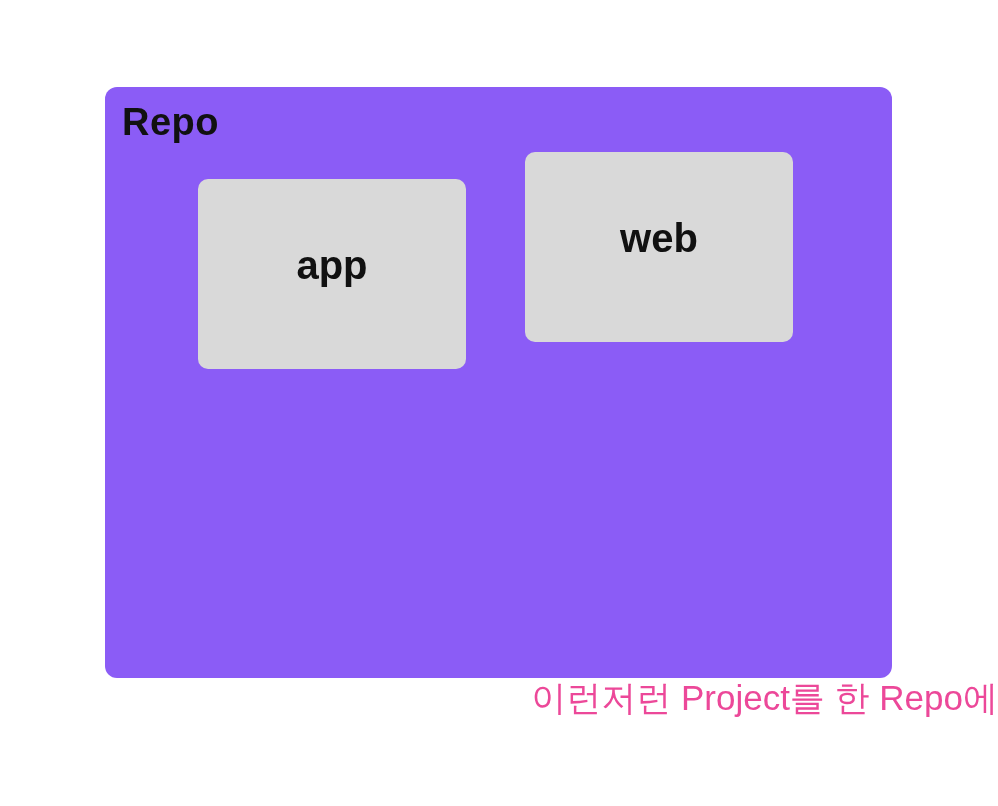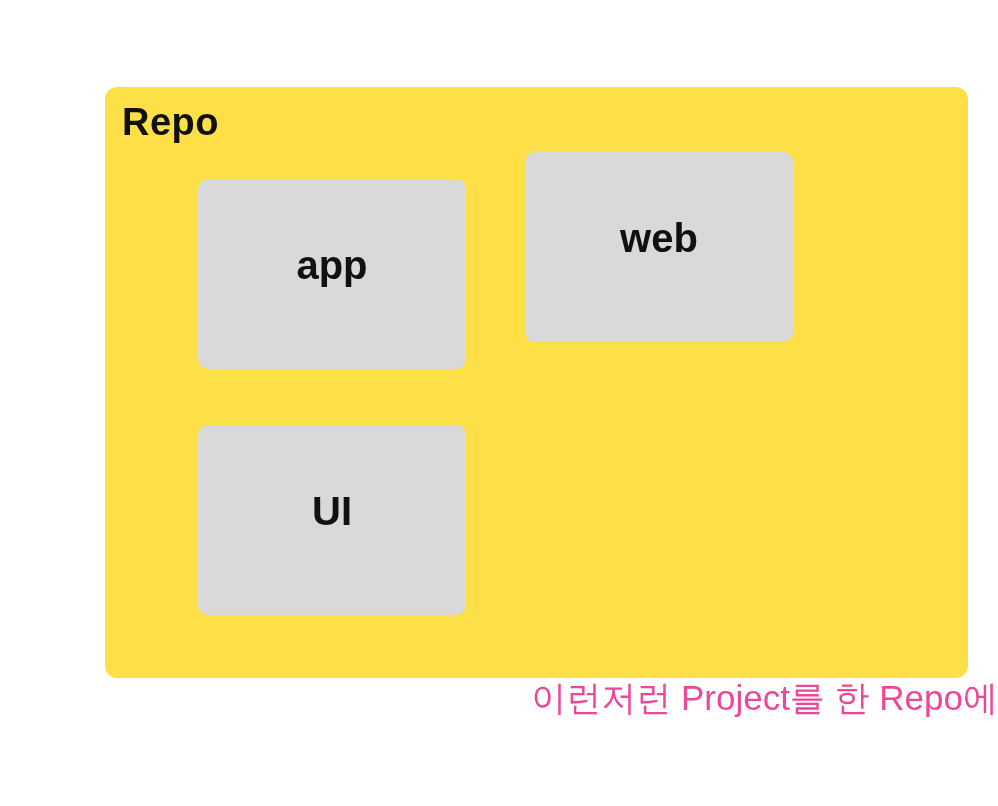--- a/index.html
+++ b/index.html
@@ -13,23 +13,23 @@
   .stage {
     position: relative;
     width: 998px;
     height: 806px;
     background: #ffffff;
   }
   .repo-group {
     position: absolute;
     left: 105px;
     top: 87px;
-    width: 863px;
+    width: 787px;
     height: 591px;
-    background: #fde047;
+    background: #8b5cf6;
     border-radius: 12px;
   }
   .repo-label {
     position: absolute;
     left: 17px;
     top: 12px;
     font-size: 38px;
     line-height: 1.25;
     font-weight: 700;
     color: #111111;
@@ -78,22 +78,19 @@
     <div class="repo-label">Repo</div>
 
     <div class="project-box pos-app">
       <span class="box-label">app</span>
     </div>
 
     <div class="project-box pos-web">
       <span class="box-label">web</span>
     </div>
 
-    <div class="project-box pos-ui">
-      <span class="box-label">UI</span>
-    </div>
 
 
   </div>
 
   <div class="caption">이런저런 Project를 한 Repo에</div>
 
 </div>
 
 </body></html>

